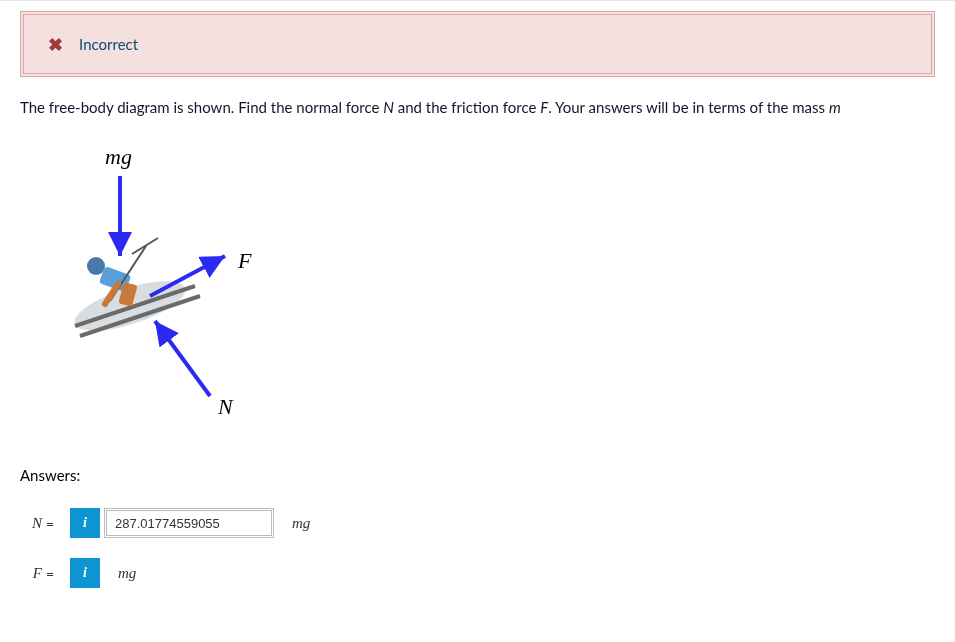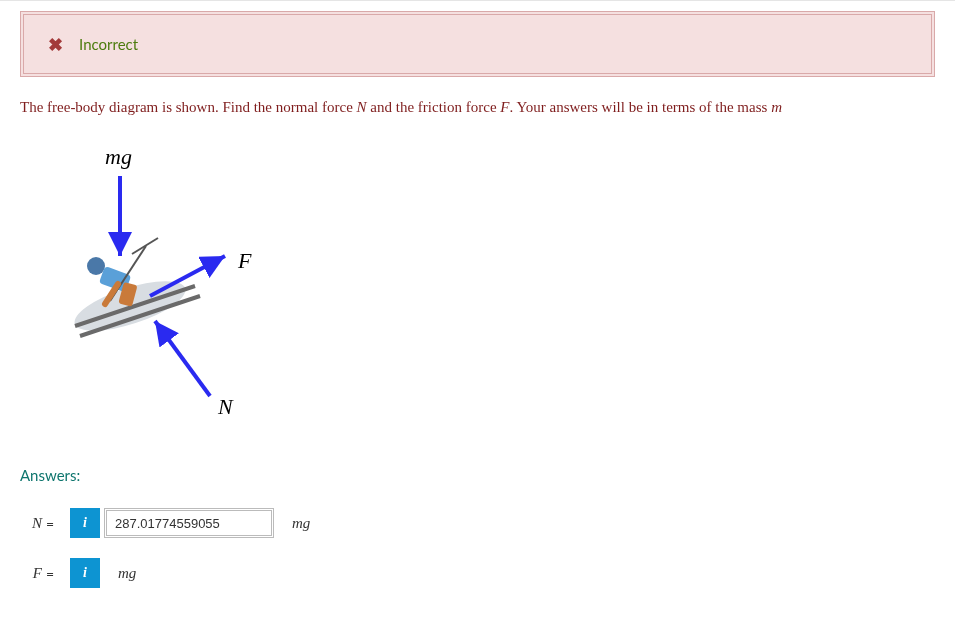--- a/index.html
+++ b/index.html
@@ -23,30 +23,29 @@
       display: flex;
       align-items: center;
     }
     .alert-box .x-icon {
       color: #a33a3a;
       font-size: 18px;
       font-weight: bold;
       margin-right: 16px;
     }
     .alert-box .alert-text {
-      color: #4d7c0f;
+      color: #0c4a6e;
       font-size: 15px;
       text-align: center;
     }
     .question-text {
       margin: 4px 20px 18px 20px;
-      color: #7f1d1d;
+      color: #0f172a;
       font-size: 15px;
       line-height: 1.4;
-      font-family: Liberation Serif, serif;
     }
     .question-text em { font-style: italic; }
     .diagram-wrap {
       margin: 0 20px 30px 20px;
       position: relative;
       width: 300px;
       height: 300px;
     }
     .lbl {
       position: absolute;
@@ -54,21 +53,21 @@
       font-style: italic;
       font-size: 22px;
       color: #000;
     }
     .lbl-mg { left: 85px; top: 8px; }
     .lbl-F  { left: 218px; top: 112px; }
     .lbl-N  { left: 198px; top: 258px; }
     .answers-label {
       margin: 0 20px 24px 20px;
       font-size: 15px;
-      color: #0f766e;
+      color: #000000;
     }
     .answer-row {
       display: flex;
       align-items: center;
       margin: 0 20px 20px 20px;
     }
     .var-label {
       font-style: italic;
       font-family: Georgia, 'Times New Roman', serif;
       font-size: 15px;

